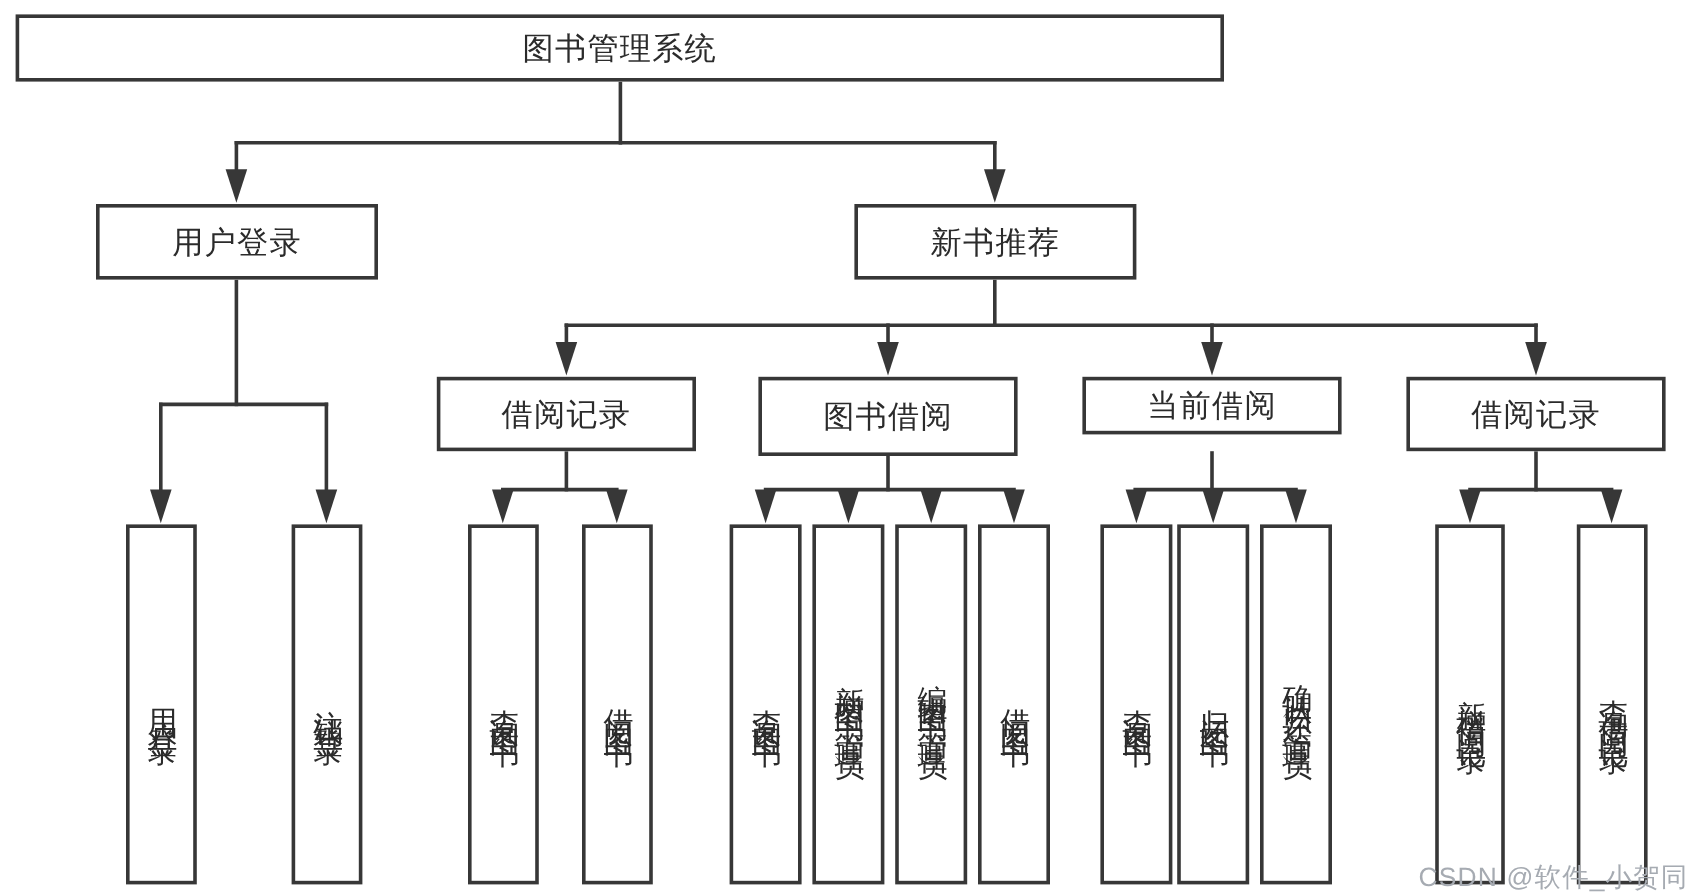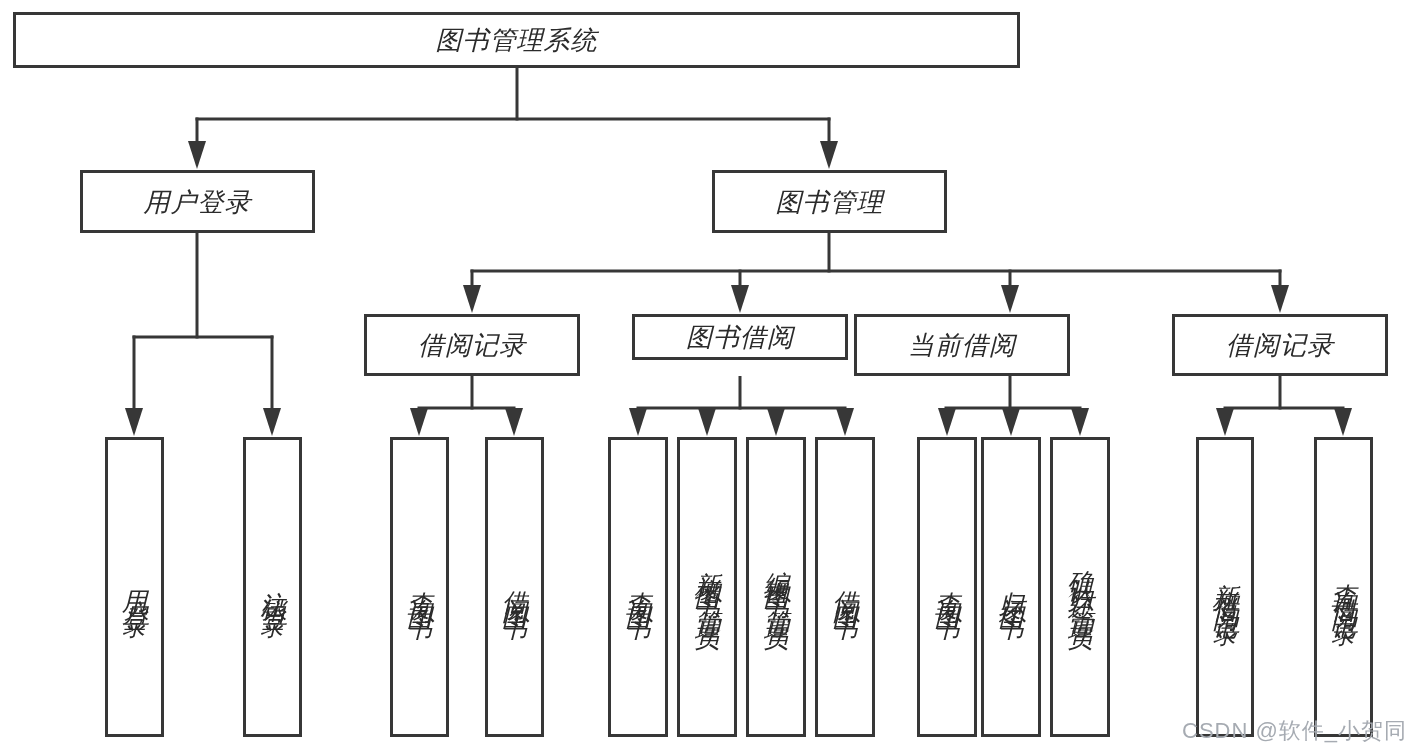--- a/index.html
+++ b/index.html
@@ -31,21 +31,20 @@
     border:3px solid var(--border);
     display:flex;align-items:center;justify-content:center;
     color:var(--text);
     z-index:2;
   }
   .node .lbl{
     font-size:26px;
     letter-spacing:1px;
     white-space:nowrap;
     line-height:1;
-    font-style:italic;
   }
   .leaf .lbl{
     writing-mode:vertical-rl;
     text-orientation:mixed;
     font-size:25px;
     letter-spacing:8px;
     line-height:1;
   }
   .watermark{
     position:absolute;
@@ -114,30 +113,30 @@
   </svg>
 
   <div class="node" style="left:13px;top:12px;width:1007px;height:56px">
     <span class="lbl">图书管理系统</span>
   </div>
 
   <div class="node" style="left:80px;top:170px;width:235px;height:63px">
     <span class="lbl">用户登录</span>
   </div>
   <div class="node" style="left:712px;top:170px;width:235px;height:63px">
-    <span class="lbl">图书管理</span>
+    <span class="lbl">新书推荐</span>
   </div>
 
   <div class="node" style="left:364px;top:314px;width:216px;height:62px">
     <span class="lbl">借阅记录</span>
   </div>
-  <div class="node" style="left:632px;top:314px;width:216px;height:46px">
+  <div class="node" style="left:632px;top:314px;width:216px;height:66px">
     <span class="lbl">图书借阅</span>
   </div>
-  <div class="node" style="left:854px;top:314px;width:216px;height:62px">
+  <div class="node" style="left:902px;top:314px;width:216px;height:48px">
     <span class="lbl">当前借阅</span>
   </div>
   <div class="node" style="left:1172px;top:314px;width:216px;height:62px">
     <span class="lbl">借阅记录</span>
   </div>
 
   <div class="node leaf" style="left:105px;top:437px;width:59px;height:300px">
     <span class="lbl">用户登录</span>
   </div>
   <div class="node leaf" style="left:243px;top:437px;width:59px;height:300px">

